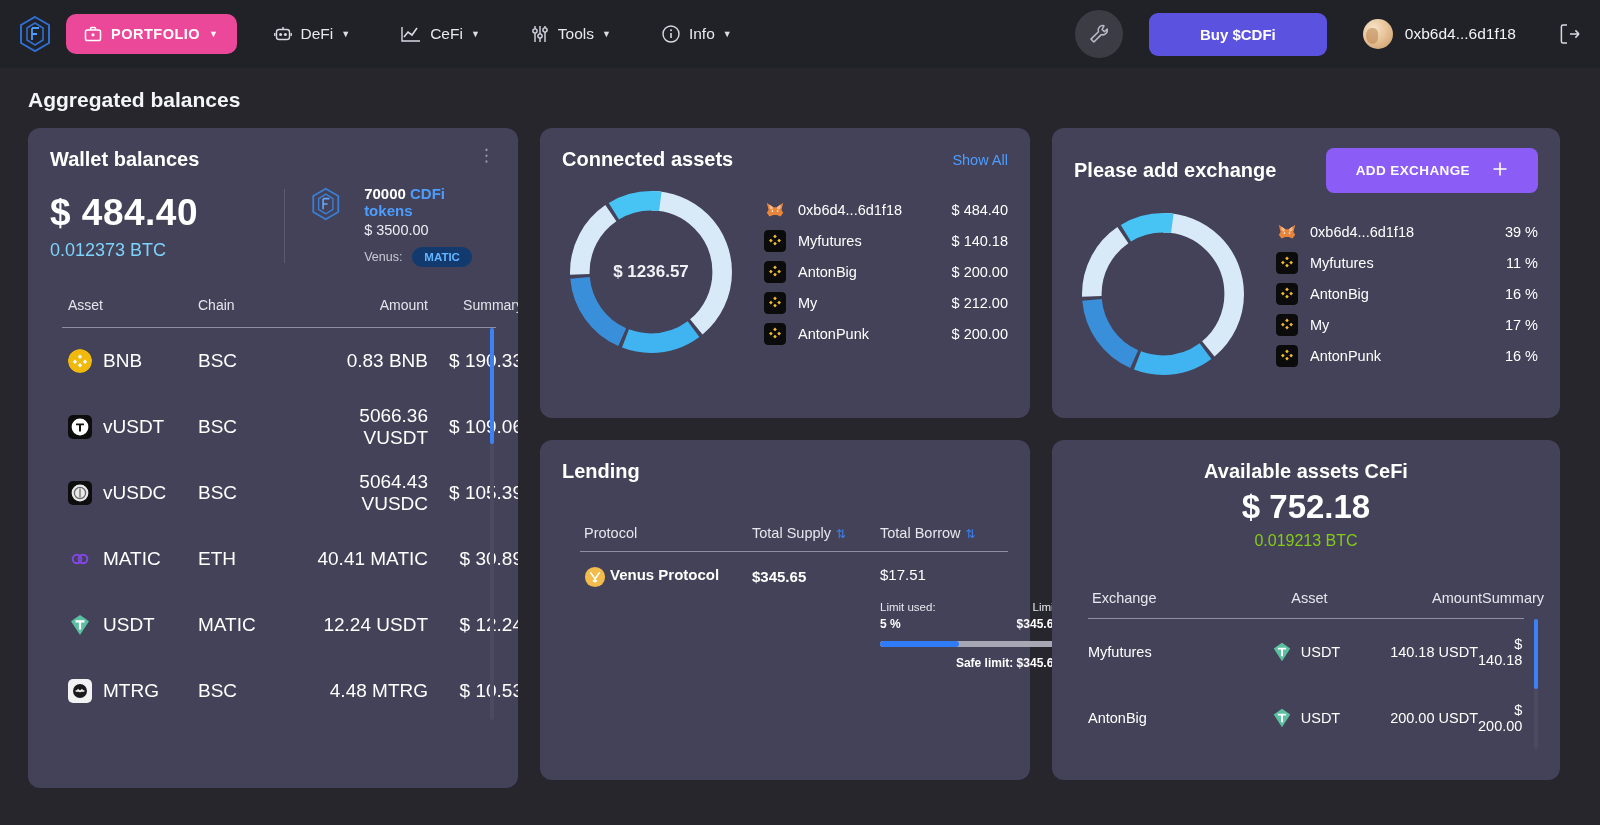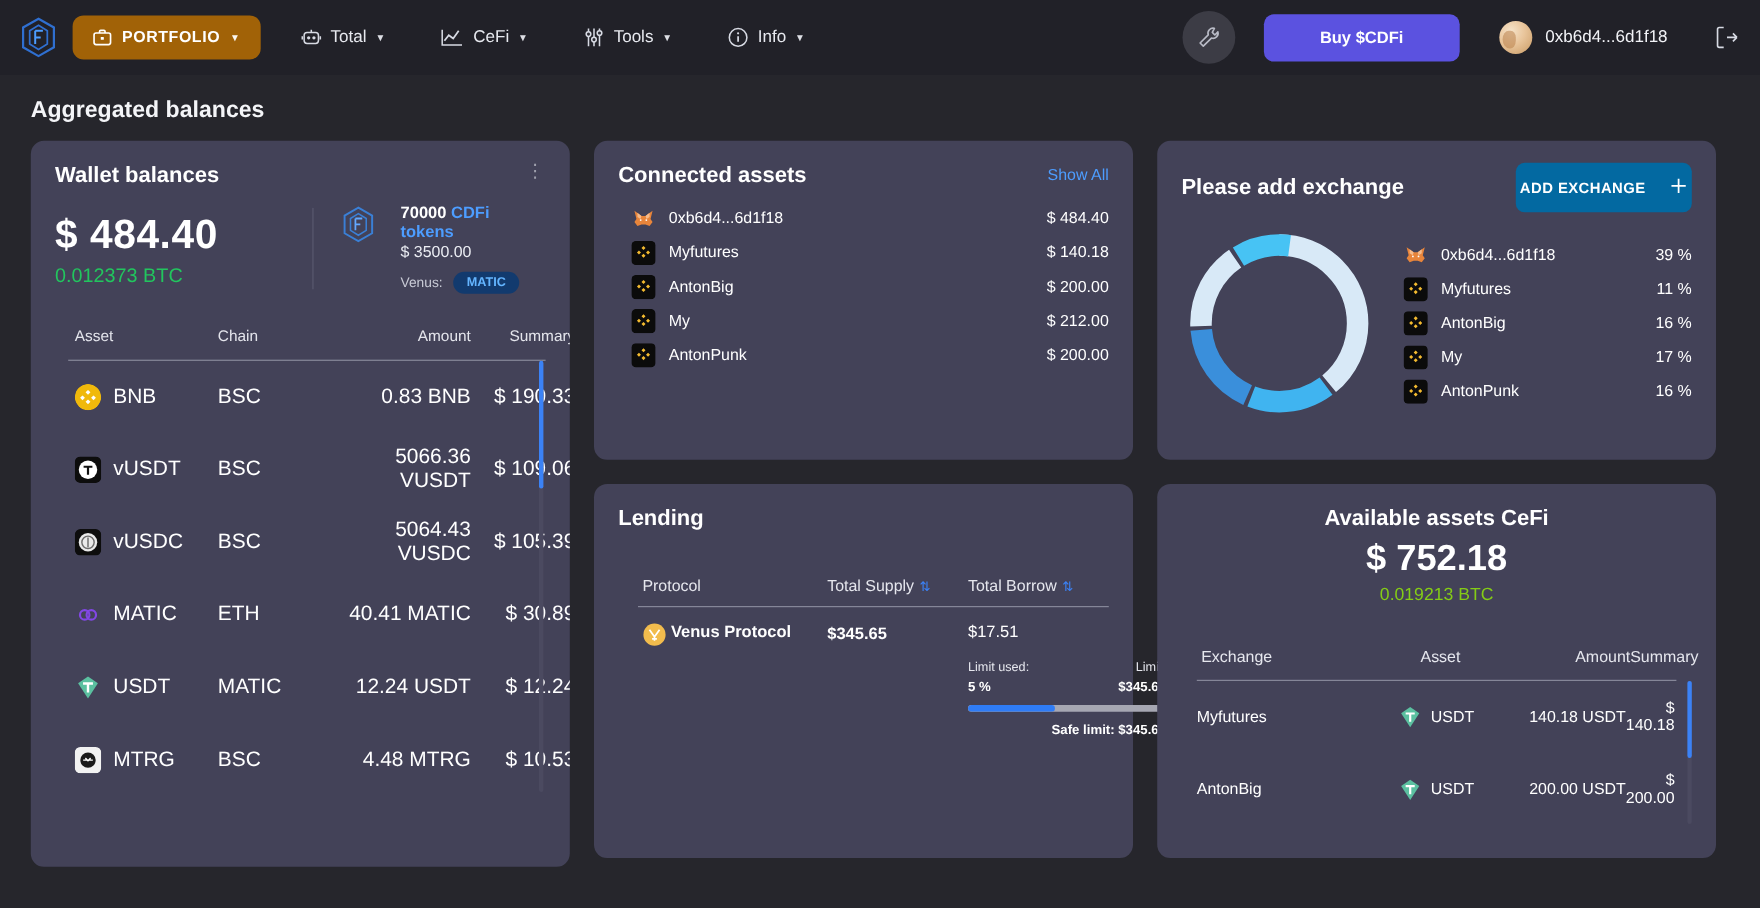--- a/index.html
+++ b/index.html
@@ -16,21 +16,21 @@
     height: 68px;
     background: #212128;
     display: flex;
     align-items: center;
     padding: 0 18px 0 14px;
     gap: 0;
   }
   .logo-mark { width: 42px; height: 42px; flex: 0 0 auto; margin-right: 10px; }
   .nav-pill {
     display: flex; align-items: center; gap: 9px;
-    background: #a16207;
+    background: #ec4899;
     color: #fff;
     border-radius: 10px;
     padding: 11px 18px;
     font-size: 14.5px; font-weight: 700; letter-spacing: .5px;
     cursor: pointer;
     border: none;
   }
   .nav-item {
     display: flex; align-items: center; gap: 8px;
     padding: 10px 14px;
@@ -92,21 +92,21 @@
   .col-right { display: flex; flex-direction: column; gap: 22px; }
 
   
   .wallet-card { height: 660px; overflow: hidden; }
   .wallet-head { display: flex; align-items: flex-start; justify-content: space-between; }
   .card-title { font-size: 20px; font-weight: 700; }
   .kebab { color: #9fa0ad; font-size: 17px; letter-spacing: 1px; cursor: pointer; line-height: .7; padding-top:2px;}
   .wallet-top { display: flex; align-items: center; margin-top: 14px; }
   .wallet-left { width: 236px; }
   .big-amount { font-size: 37px; font-weight: 700; letter-spacing: .5px; }
-  .btc-sub { font-size: 18px; color: #22c55e; margin-top: 6px; }
+  .btc-sub { font-size: 18px; color: #7dd3fc; margin-top: 6px; }
   .vdiv { width: 1px; align-self: stretch; background: #5b5a70; margin: 4px 22px 4px 0; }
   .token-block { display: flex; align-items: flex-start; gap: 20px; }
   .token-line1 { font-size: 15px; font-weight: 700; }
   .token-line1 em { font-style: normal; color: #4d9dff; font-weight: 700; }
   .token-line2 { font-size: 14.5px; color: #eceef4; margin-top: 3px; }
   .chain-row { display: flex; align-items: center; gap: 10px; margin-top: 9px; }
   .chain-label { font-size: 12.5px; color: #c9cbd6; }
   .chain-badge {
     background: #123a6e; color: #64b5ff;
     font-size: 11.5px; font-weight: 700;
@@ -182,23 +182,23 @@
   .limit-box { width: 180px; margin-top: 18px; }
   .limit-top { display: flex; justify-content: space-between; font-size: 11.5px; color: #e6e7ee; }
   .limit-vals { display: flex; justify-content: space-between; font-size: 12px; font-weight: 700; margin-top: 4px; }
   .bar { height: 6px; background: #a6a7b2; border-radius: 3px; margin-top: 10px; overflow: hidden; }
   .bar i { display: block; height: 6px; background: #2f7cf6; border-radius: 3px; }
   .safe-limit { text-align: right; font-size: 12px; font-weight: 700; margin-top: 9px; }
 
   
   .ax-head { display: flex; align-items: center; justify-content: space-between; }
   .ax-btn {
-    background: #0369a1; border: none; border-radius: 8px;
+    background: #8b5cf6; border: none; border-radius: 8px;
     color: #fff; font-size: 13.5px; font-weight: 600; letter-spacing: .4px;
-    padding: 13px 4px; cursor: pointer;
+    padding: 13px 30px; cursor: pointer;
     display: flex; align-items: center; gap: 22px;
   }
 
   
   .cefi-card { height: 340px; overflow: hidden; }
   .cefi-title { font-size: 20px; font-weight: 700; text-align: center; }
   .cefi-amt { font-size: 33px; font-weight: 700; text-align: center; margin-top: 5px; }
   .cefi-btc { font-size: 16px; text-align: center; margin-top: 6px; color: #84cc16; }
   .cefi-head {
     display: grid; grid-template-columns: 170px 95px 125px 1fr;
@@ -246,21 +246,21 @@
     <span class="caret">▼</span>
   </button>
 
   <div class="nav-item">
     <svg width="20" height="20" viewBox="0 0 20 20">
       <rect x="3.5" y="5.5" width="13" height="10" rx="2.6" fill="none" stroke="#d7dae3" stroke-width="1.4"></rect>
       <circle cx="7.6" cy="10.4" r="1.5" fill="#d7dae3"></circle>
         <circle cx="12.4" cy="10.4" r="1.5" fill="#d7dae3"></circle>
       <path d="M10 3v2.5M1.8 9v3M18.2 9v3" stroke="#d7dae3" stroke-width="1.4"></path>
     </svg>
-    <span>Total</span>
+    <span>DeFi</span>
     <span class="caret">▼</span>
   </div>
 
   <div class="nav-item">
     <svg width="22" height="20" viewBox="0 0 22 20">
       <path d="M2 3v14h18" fill="none" stroke="#d7dae3" stroke-width="1.4"></path>
       <path d="M4 13l4-5 4 3 5-7" fill="none" stroke="#d7dae3" stroke-width="1.6"></path>
     </svg>
     <span>CeFi</span>
     <span class="caret">▼</span>
@@ -447,20 +447,32 @@
 
   <div class="col-right">
 
     <div class="card" style="height:290px;">
       <div class="ca-head">
         <div class="card-title">Connected assets</div>
         <div class="show-all">Show All</div>
       </div>
 
       <div class="donut-wrap">
+        <div class="donut">
+          <svg width="178" height="178" viewBox="0 0 100 100">
+            <g transform="rotate(-90 50 50)">
+              <circle cx="50" cy="50" r="40" fill="none" stroke="#d8e9f7" stroke-width="11" stroke-dasharray="97.9 153.4" stroke-dashoffset="0"></circle>
+              <circle cx="50" cy="50" r="40" fill="none" stroke="#40b4f0" stroke-width="11" stroke-dasharray="40.2 211.1" stroke-dashoffset="-99.9"></circle>
+              <circle cx="50" cy="50" r="40" fill="none" stroke="#3a8fdb" stroke-width="11" stroke-dasharray="42.7 208.6" stroke-dashoffset="-142.1"></circle>
+              <circle cx="50" cy="50" r="40" fill="none" stroke="#d8e9f7" stroke-width="11" stroke-dasharray="40.2 211.1" stroke-dashoffset="-186.8"></circle>
+              <circle cx="50" cy="50" r="40" fill="none" stroke="#47c3f4" stroke-width="11" stroke-dasharray="27.6 223.7" stroke-dashoffset="-229"></circle>
+            </g>
+          </svg>
+          <div class="center-val">$ 1236.57</div>
+        </div>
 
         <div class="legend">
           <div class="legend-row">
             <svg class="lg-icon" viewBox="0 0 24 24">
               <path d="M3 4l7 5h4l7-5-2 8 2 3-3 4-4-1.5h-4L6 19l-3-4 2-3z" fill="#e8853b"></path>
               <path d="M6 6l4 3-1 3-3-2zM18 6l-4 3 1 3 3-2z" fill="#f6bb8a"></path>
               <circle cx="9.2" cy="13.2" r=".9" fill="#fff"></circle>
                 <circle cx="14.8" cy="13.2" r=".9" fill="#fff"></circle>
             </svg>
             <span class="nm">0xb6d4...6d1f18</span>

